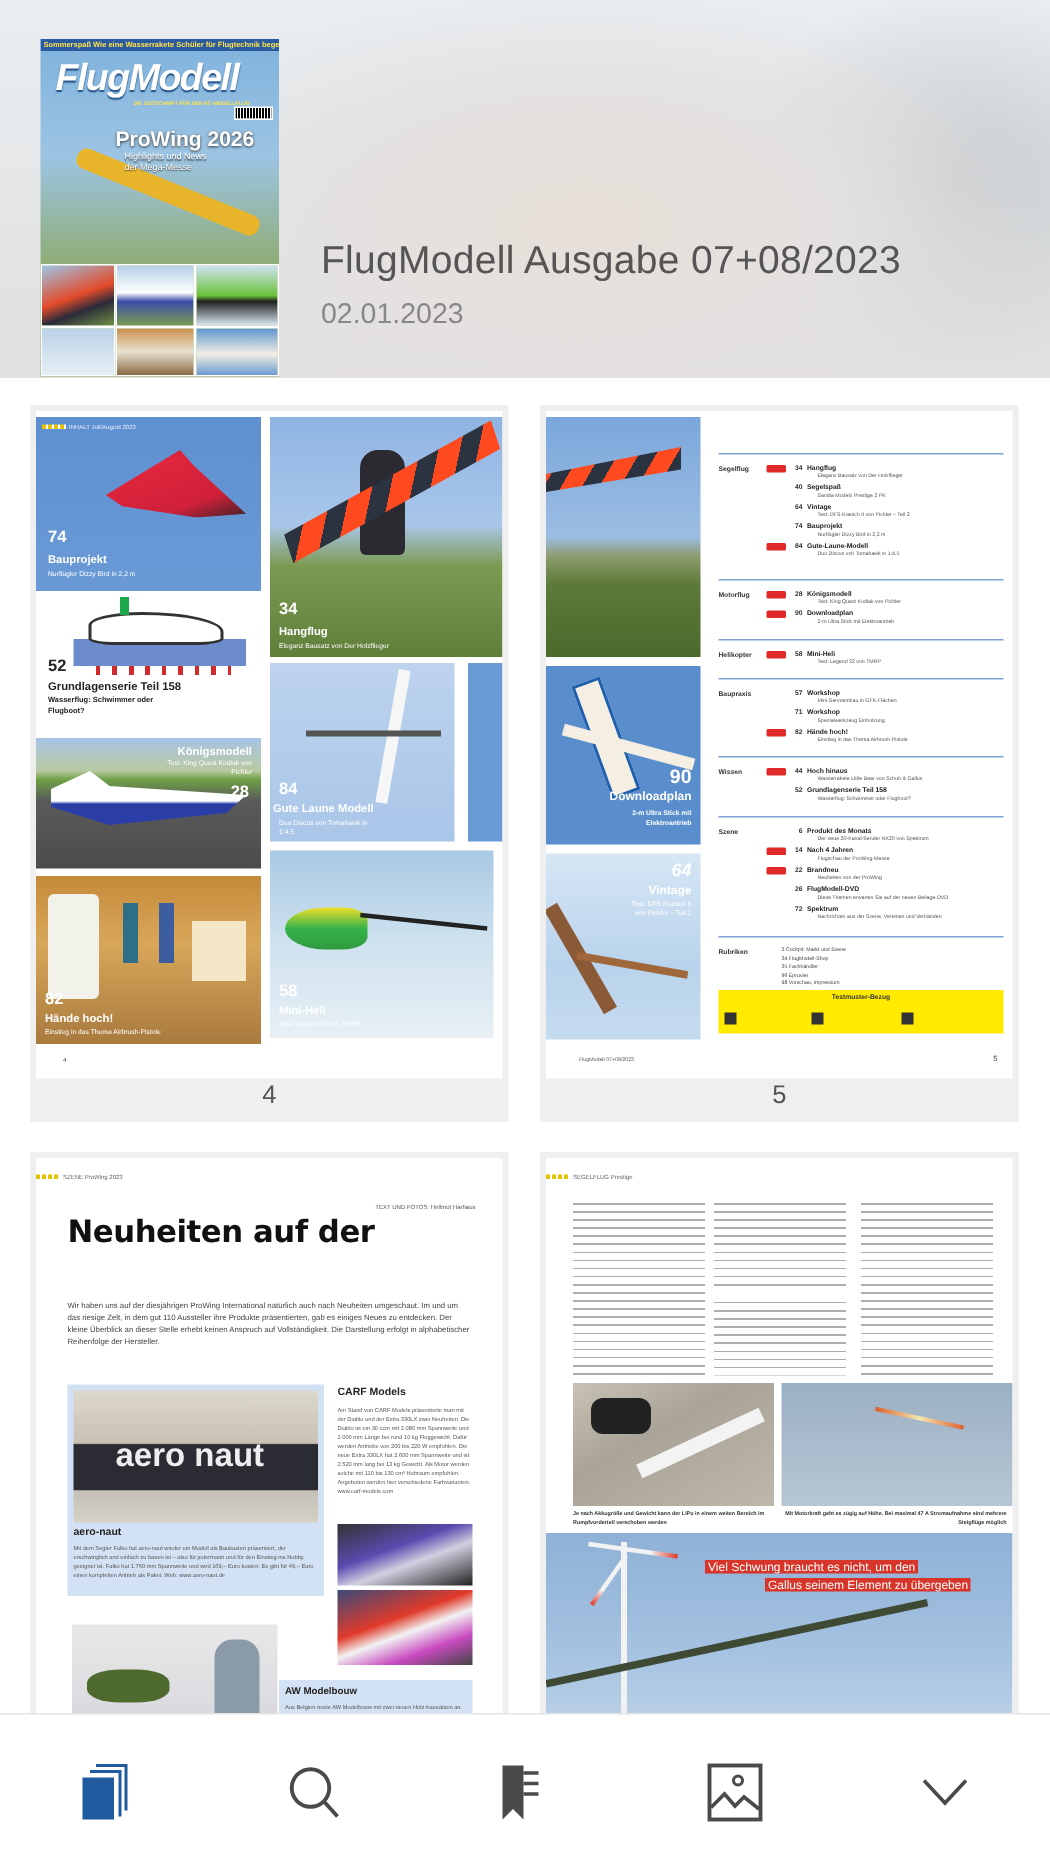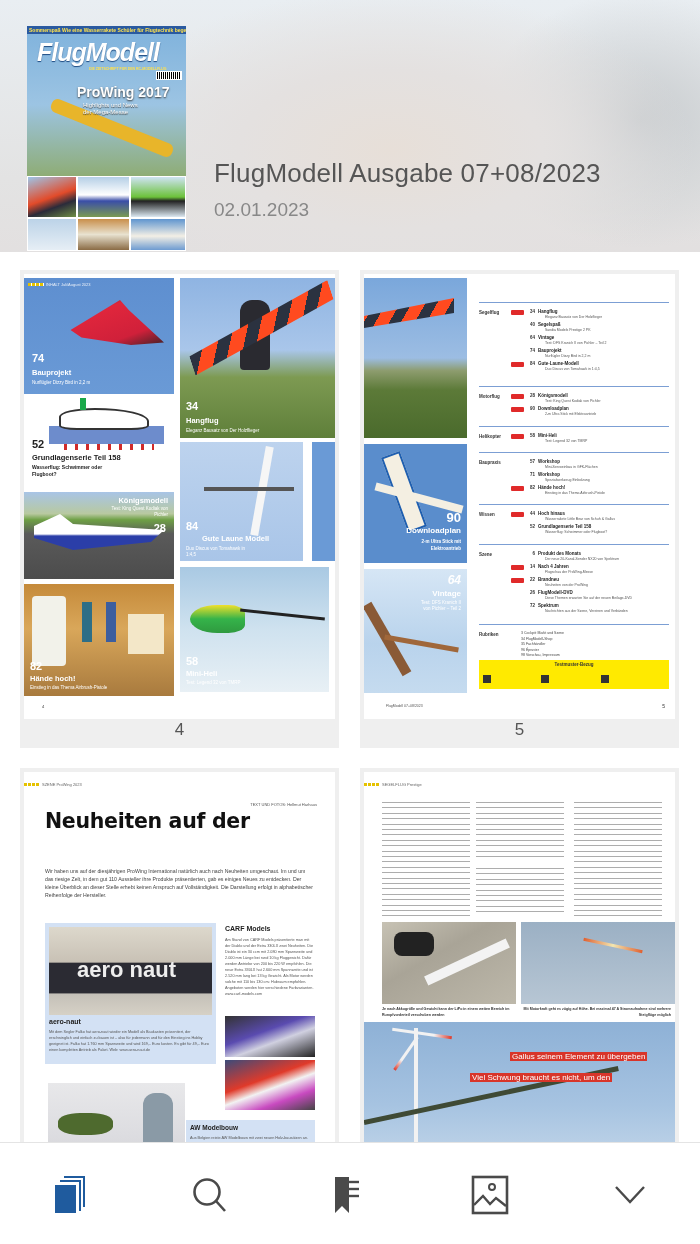--- a/index.html
+++ b/index.html
@@ -80,21 +80,21 @@
 
 <div class="app">
 
   <div class="header">
     <div class="cover">
       <div class="cover-topbar">Sommerspaß Wie eine Wasserrakete Schüler für Flugtechnik begeistert</div>
       <div class="cover-logo">FlugModell</div>
       <div class="cover-sub">DIE ZEITSCHRIFT FÜR DEN RC-MODELLFLUG</div>
       <div class="cover-barcode"></div>
       <div class="cover-plane"></div>
-      <div class="cover-headline">ProWing 2017</div>
+      <div class="cover-headline">ProWing 2026</div>
       <div class="cover-tag">
         <div>Highlights und News</div>
         <div>der Mega-Messe</div>
       </div>
       <div class="cover-tiles">
         <div class="cover-tile" style="left:0;top:0;width:50px;height:42px;background:linear-gradient(160deg,#9ec5e8 0%,#e24b2a 50%,#2b2b3a 70%,#6f8f45 100%);"></div>
         <div class="cover-tile" style="left:50px;top:0;width:53px;height:42px;background:linear-gradient(180deg,#b5cfe6 0%,#ffffff 45%,#3a4ea8 60%,#7a9a52 100%);"></div>
         <div class="cover-tile" style="left:103px;top:0;width:56px;height:42px;background:linear-gradient(180deg,#cfe3f3 0%,#6cc23a 50%,#222 60%,#dce9f2 100%);"></div>
         <div class="cover-tile" style="left:0;top:42px;width:50px;height:33px;background:linear-gradient(180deg,#bcd3e8 0%,#e6eef5 100%);"></div>
         <div class="cover-tile" style="left:50px;top:42px;width:53px;height:33px;background:linear-gradient(180deg,#c98f4b 0%,#e8e2d0 50%,#8a6b44 100%);"></div>
@@ -133,21 +133,21 @@
           <div style="position:absolute;left:40px;top:46px;width:90px;height:6px;background:repeating-linear-gradient(90deg,#d02a2a 0 3px,transparent 3px 11px);"></div>
           <div class="num dark" style="left:8px;top:40px;">52</div>
           <div class="ttl dark" style="left:8px;top:55px;">Grundlagenserie Teil 158</div>
           <div class="sub dark" style="left:8px;top:66px;width:80px;white-space:normal;font-weight:bold;line-height:7px;font-size:5px;">Wasserflug: Schwimmer oder Flugboot?</div>
         </div>
 
         <div class="blk" style="left:156px;top:168px;width:123px;height:119px;background:linear-gradient(180deg,#bdd3ee 0%,#a9c5e8 100%);">
           <div style="position:absolute;left:78px;top:4px;width:8px;height:90px;background:#f6f6f6;transform:rotate(10deg);"></div>
           <div style="position:absolute;left:24px;top:45px;width:90px;height:4px;background:#555;"></div>
           <div class="num" style="left:6px;top:78px;">84</div>
-          <div class="ttl" style="left:22px;top:92px;">Gute Laune Modell</div>
+          <div class="ttl" style="left:2px;top:92px;">Gute Laune Modell</div>
           <div class="sub" style="left:6px;top:104px;width:60px;white-space:normal;line-height:6px;">Duo Discus von Tomahawk in 1:4,5</div>
         </div>
         <div class="blk" style="left:288px;top:168px;width:23px;height:119px;background:#6a9ad6;"></div>
 
         <div class="blk" style="left:0;top:218px;width:150px;height:87px;background:linear-gradient(180deg,#a8c4e6 0%,#b8c9a0 25%,#6ea045 32%,#5a5a5a 48%,#4c4c4c 100%);">
           <div style="position:absolute;left:10px;top:22px;width:130px;height:40px;background:linear-gradient(180deg,#ffffff 0%,#ffffff 50%,#2b3ea8 55%,#2b3ea8 100%);clip-path:polygon(0 30%,20% 0,30% 25%,100% 40%,90% 70%,30% 90%,0 60%);"></div>
           <div class="ttl" style="right:6px;top:4px;font-size:7.5px;">Königsmodell</div>
           <div class="sub" style="right:6px;top:14px;width:70px;white-space:normal;text-align:right;line-height:6px;">Test: King Quest Kodiak von Pichler</div>
           <div class="num" style="right:8px;top:30px;">28</div>
         </div>
@@ -379,21 +379,21 @@
         <div style="position:absolute;left:157px;top:150px;width:154px;height:82px;background:linear-gradient(180deg,#9bb0c4 0%,#b7c6d4 100%);">
           <div style="position:absolute;left:62px;top:22px;width:60px;height:3px;background:linear-gradient(90deg,#e06030,#f2e6b0,#e06030);transform:rotate(12deg);"></div>
         </div>
         <div class="caption" style="left:18px;top:235px;width:134px;">Je nach Akkugröße und Gewicht kann der LiPo in einem weiten Bereich im Rumpfvorderteil verschoben werden</div>
         <div class="caption" style="left:157px;top:235px;width:150px;text-align:right;">Mit Motorkraft geht es zügig auf Höhe. Bei maximal 47 A Stromaufnahme sind mehrere Steigflüge möglich</div>
         <div style="position:absolute;left:0;top:250px;width:311px;height:150px;background:linear-gradient(180deg,#8eb1d6 0%,#a6c3e1 55%,#b8cfe6 80%,#7c6d5e 100%);">
           <div style="position:absolute;left:50px;top:6px;width:4px;height:144px;background:#f2f2f2;"></div>
           <div style="position:absolute;left:28px;top:10px;width:60px;height:3px;background:linear-gradient(90deg,#f2f2f2 70%,#e03a2a 100%);transform:rotate(8deg);"></div>
           <div style="position:absolute;left:22px;top:30px;width:40px;height:3px;background:linear-gradient(90deg,#e03a2a 0%,#f2f2f2 30%);transform:rotate(-55deg);"></div>
           <div style="position:absolute;left:0;top:98px;width:260px;height:5px;background:#3f4a35;transform:rotate(-12deg);transform-origin:left center;"></div>
-          <div class="red-quote" style="left:106px;top:18px;margin-top:33px;">Viel Schwung braucht es nicht, um den</div>
+          <div class="red-quote" style="left:106px;top:18px;">Viel Schwung braucht es nicht, um den</div>
           <div class="red-quote" style="left:146px;top:30px;">Gallus seinem Element zu übergeben</div>
         </div>
       </div>
     </div>
 
   </div>
 
   <div class="toolbar">
     <div class="tb-btn" style="left:46px;">
       <svg width="34" height="40" viewBox="0 0 34 40">

